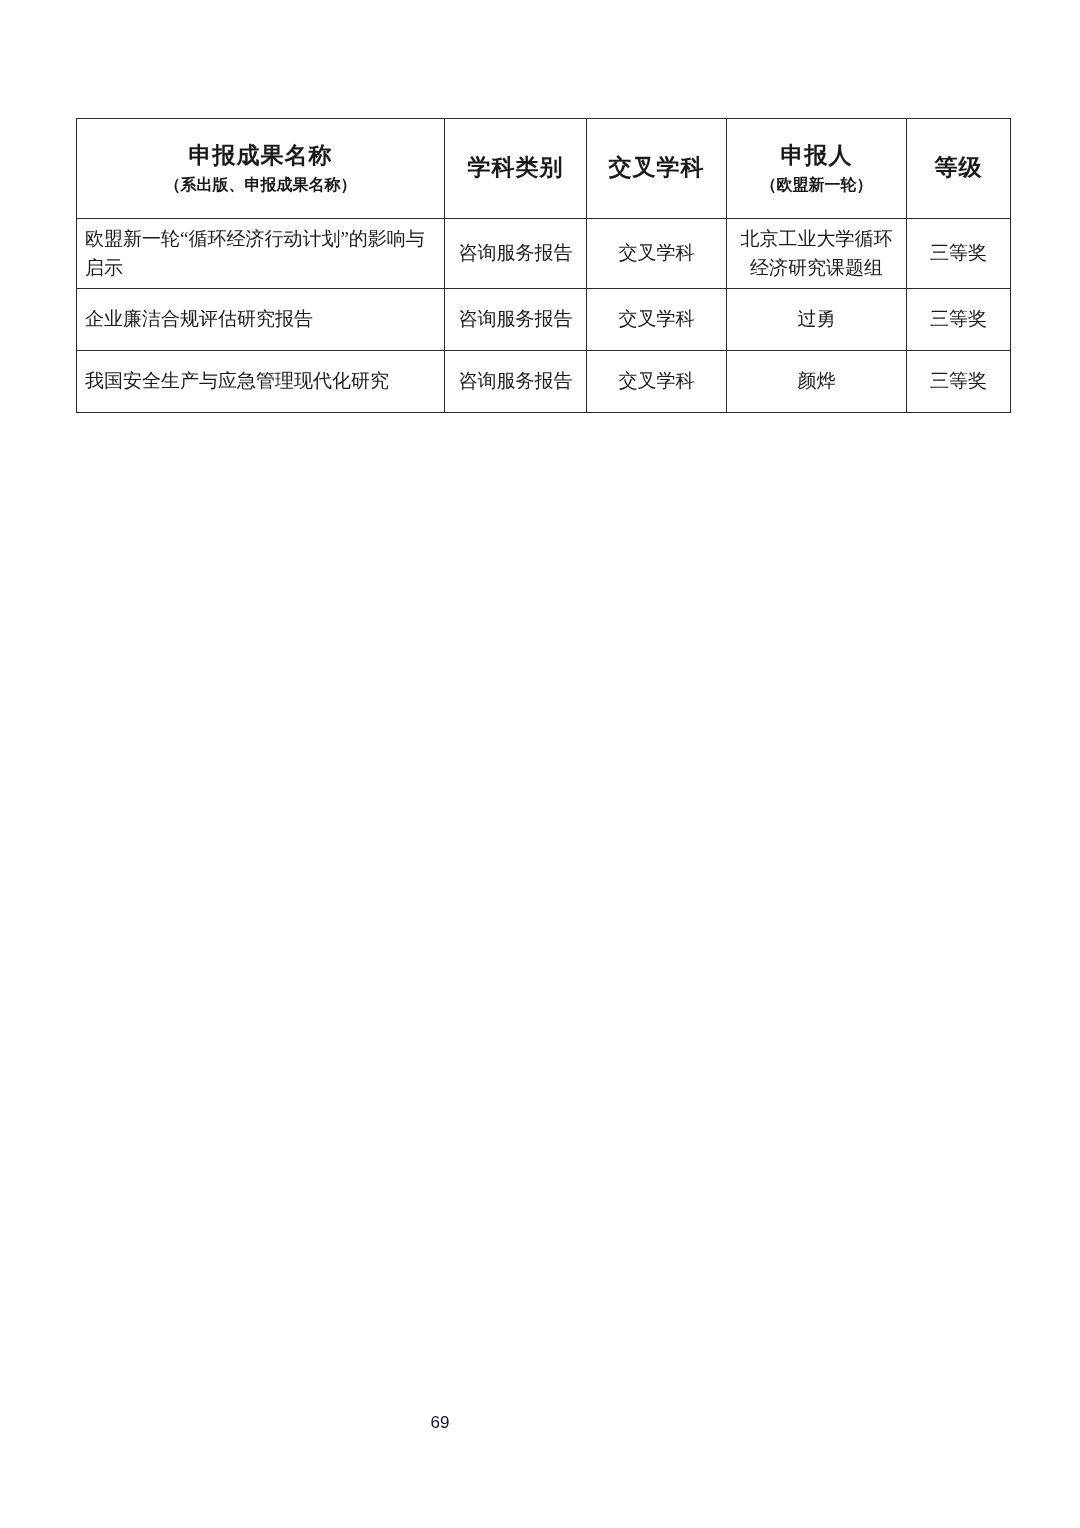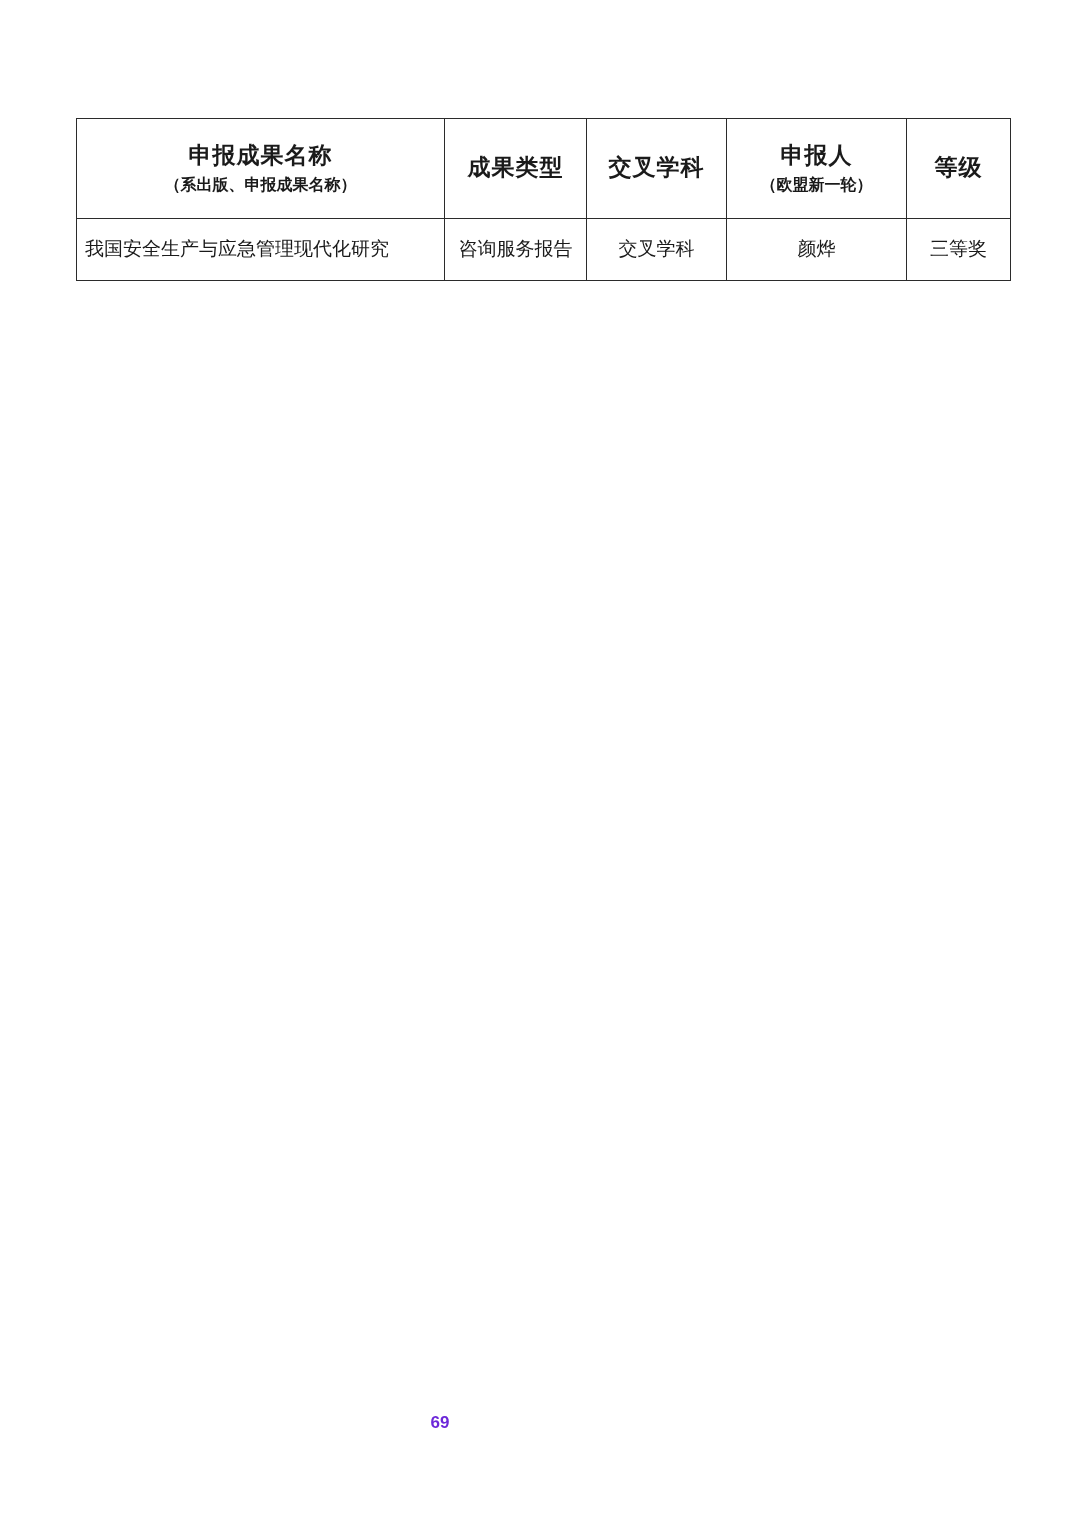--- a/index.html
+++ b/index.html
@@ -75,23 +75,22 @@
   td.center-cell {
     text-align: center;
   }
   .page-number {
     position: absolute;
     left: 0;
     right: 0;
     top: 1413px;
     text-align: center;
     font-size: 17px;
-    color: #6d28d9;
+    color: #0f172a;
     font-family: "Liberation Sans", sans-serif;
-    font-weight: bold;
   }
 </style>
 </head>
 <body>
 
 <div class="page">
 
   <div class="table-wrap">
     <table class="result-table">
       <colgroup>
@@ -101,35 +100,49 @@
         <col class="c3">
         <col class="c4">
       </colgroup>
       <thead>
         <tr>
           <th>
             <span class="hdr-main">申报成果名称</span>
             <span class="hdr-sub">（系出版、申报成果名称）</span>
           </th>
           <th>
-            <span class="hdr-main">成果类型</span>
+            <span class="hdr-main">学科类别</span>
           </th>
           <th>
             <span class="hdr-main">交叉学科</span>
           </th>
           <th>
             <span class="hdr-main">申报人</span>
             <span class="hdr-sub">（欧盟新一轮）</span>
           </th>
           <th>
             <span class="hdr-main">等级</span>
           </th>
         </tr>
       </thead>
       <tbody>
+        <tr>
+          <td class="title-cell">欧盟新一轮“循环经济行动计划”的影响与启示</td>
+          <td class="center-cell">咨询服务报告</td>
+          <td class="center-cell">交叉学科</td>
+          <td class="center-cell">北京工业大学循环经济研究课题组</td>
+          <td class="center-cell">三等奖</td>
+        </tr>
+        <tr>
+          <td class="title-cell">企业廉洁合规评估研究报告</td>
+          <td class="center-cell">咨询服务报告</td>
+          <td class="center-cell">交叉学科</td>
+          <td class="center-cell">过勇</td>
+          <td class="center-cell">三等奖</td>
+        </tr>
         <tr>
           <td class="title-cell">我国安全生产与应急管理现代化研究</td>
           <td class="center-cell">咨询服务报告</td>
           <td class="center-cell">交叉学科</td>
           <td class="center-cell">颜烨</td>
           <td class="center-cell">三等奖</td>
         </tr>
       </tbody>
     </table>
   </div>

